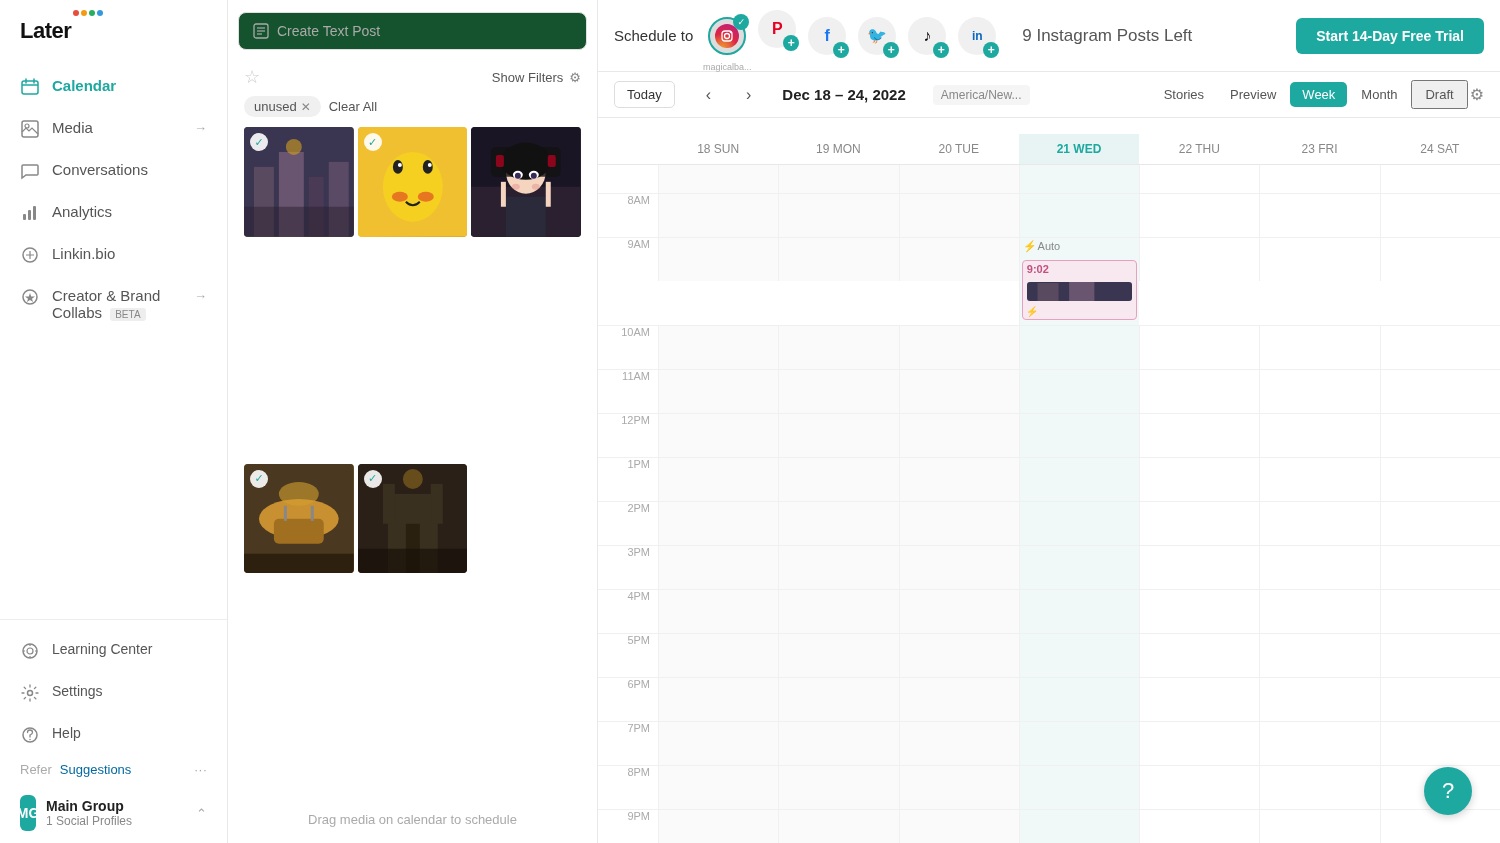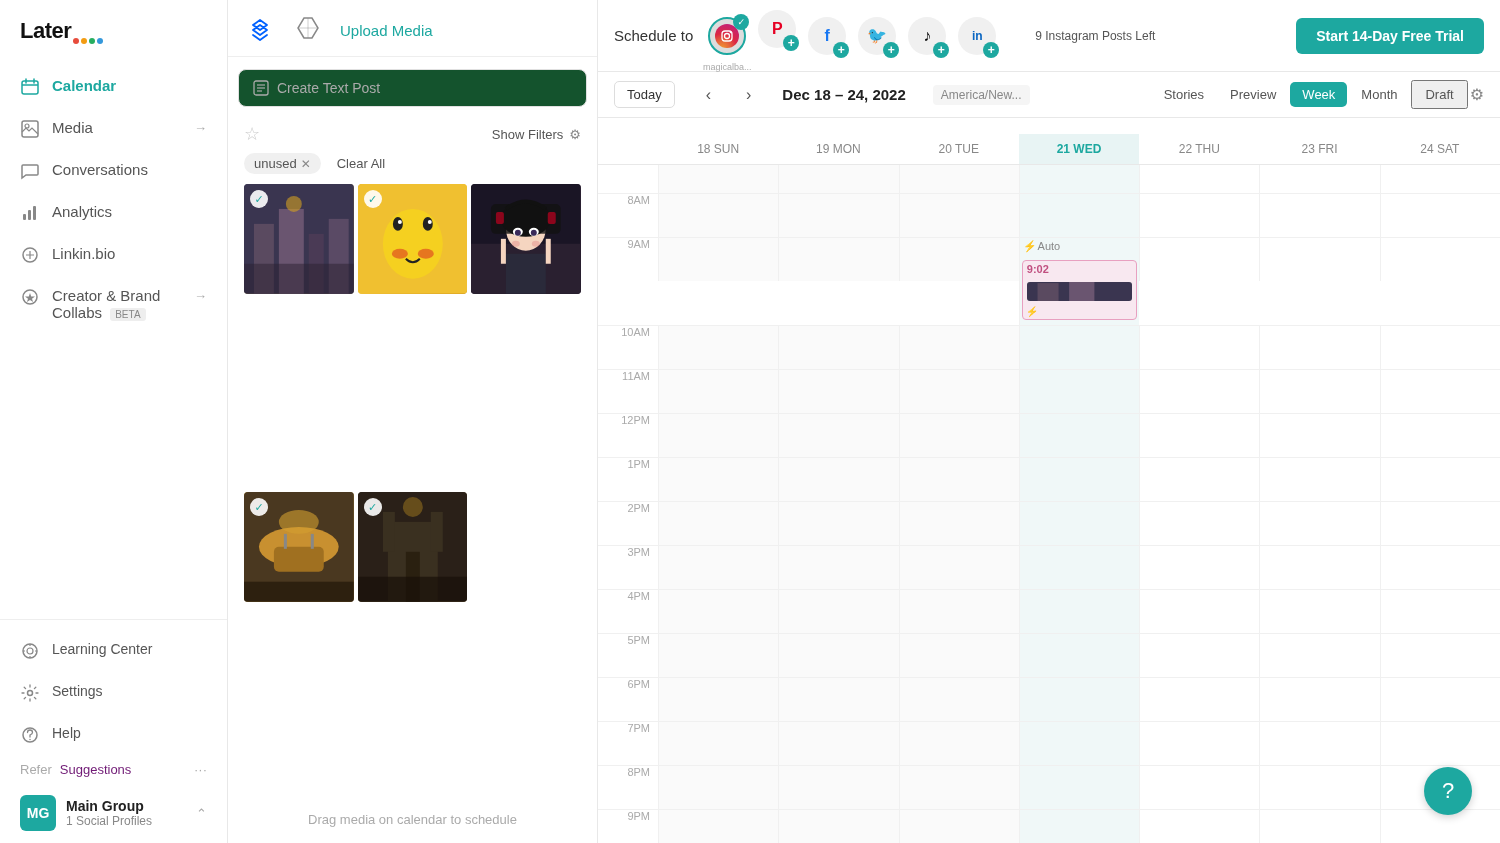--- a/index.html
+++ b/index.html
@@ -11,21 +11,21 @@
       min-width: 228px;
       background: #fff;
       border-right: 1px solid #e8e8e8;
       display: flex;
       flex-direction: column;
       height: 100%;
     }
     .sidebar-logo {
       padding: 18px 20px 12px;
       display: flex;
-      align-items: flex-end;
+      align-items: flex-start;
     }
     .logo-text {
       font-size: 22px;
       font-weight: 700;
       color: #111;
       letter-spacing: -0.5px;
     }
     .logo-dots {
       display: inline-flex;
       gap: 2px;
@@ -59,32 +59,32 @@
 
     .sidebar-refer-row {
       display: flex;
       align-items: center;
       padding: 6px 20px;
       gap: 8px;
       color: #888;
       font-size: 13px;
     }
     .sidebar-refer-row .refer-label { color: #aaa; }
-    .sidebar-refer-row .suggest-label { color: #701a75; text-align: right; }
+    .sidebar-refer-row .suggest-label { color: #0369a1; text-align: right; }
     .sidebar-refer-row .dots-btn { margin-left: auto; color: #aaa; cursor: pointer; }
 
     .sidebar-user {
       display: flex;
       align-items: center;
       gap: 10px;
       padding: 12px 20px;
       cursor: pointer;
     }
     .user-avatar {
-      width: 36px; height: 36px;
+      width: 16px; height: 36px;
       background: #1da8a0;
       border-radius: 6px;
       display: flex; align-items: center; justify-content: center;
       color: #fff; font-weight: 700; font-size: 14px;
     }
     .user-info { flex: 1; }
     .user-name { font-size: 14px; font-weight: 600; color: #222; }
     .user-sub { font-size: 12px; color: #888; }
     .user-chevron { color: #aaa; font-size: 13px; }
 
@@ -136,21 +136,21 @@
     }
     .star-btn { color: #ccc; font-size: 18px; cursor: pointer; }
     .show-filters-btn {
       display: flex; align-items: center; gap: 6px;
       color: #555; font-size: 13px; cursor: pointer;
     }
     .filter-icon { color: #888; }
     .tag-row {
       display: flex;
       align-items: center;
-      gap: 16px;
+      gap: 8px;
       padding: 0 16px 10px;
     }
     .tag-badge {
       background: #f0f0f0;
       border-radius: 12px;
       padding: 3px 10px;
       font-size: 13px;
       color: #555;
       display: flex; align-items: center; gap: 4px;
     }
@@ -262,22 +262,22 @@
       font-weight: 700;
     }
     .account-icon-circle {
       width: 38px; height: 38px;
       border-radius: 50%;
       background: #f0f0f0;
       display: flex; align-items: center; justify-content: center;
       font-size: 16px;
     }
     .posts-left {
-      margin-left: 24px;
-      font-size: 12px;
+      margin-left: 11px;
+      font-size: 17px;
       color: #555;
       white-space: nowrap;
     }
     .start-trial-btn {
       margin-left: auto;
       background: #1da8a0;
       color: #fff;
       border: none;
       border-radius: 6px;
       padding: 10px 20px;
@@ -563,35 +563,20 @@
       <div class="user-info">
         <div class="user-name">Main Group</div>
         <div class="user-sub">1 Social Profiles</div>
       </div>
       <span class="user-chevron">⌃</span>
     </div>
   </div>
 </nav>
 
 <div class="media-panel">
-  <div class="media-panel-top">
-    <div class="upload-icon-btn">
-      <svg width="28" height="28" viewBox="0 0 28 28" fill="none">
-          <path d="M14 4L7 9l7 5 7-5-7-5zM7 14l7 5 7-5-7-5-7 5zM7 19l7 5 7-5" stroke="#0061ff" stroke-width="1.8" stroke-linecap="round" stroke-linejoin="round"></path>
-        </svg>
-    </div>
-    <div class="upload-icon-btn">
-      <svg width="28" height="28" viewBox="0 0 28 28" fill="none">
-          <path d="M10 22L4 12l6-10h8l6 10-6 10H10z" stroke="#888" stroke-width="1.5"></path>
-          <line x1="14" y1="2" x2="14" y2="22" stroke="#888" stroke-width="1" opacity="0.4"></line>
-          <line x1="4" y1="12" x2="24" y2="12" stroke="#888" stroke-width="1" opacity="0.4"></line>
-        </svg>
-    </div>
-    <span class="upload-label">Upload Media</span>
-  </div>
 
   <div class="text-post-input">
     <svg width="16" height="16" viewBox="0 0 16 16" fill="none">
         <rect x="1" y="1" width="14" height="14" rx="2" stroke="#aaa" stroke-width="1.3"></rect>
         <line x1="4" y1="5" x2="12" y2="5" stroke="#aaa" stroke-width="1.2"></line>
         <line x1="4" y1="8" x2="12" y2="8" stroke="#aaa" stroke-width="1.2"></line>
         <line x1="4" y1="11" x2="9" y2="11" stroke="#aaa" stroke-width="1.2"></line>
       </svg>
     <span style="color:#aaa">Create Text Post</span>
   </div>

